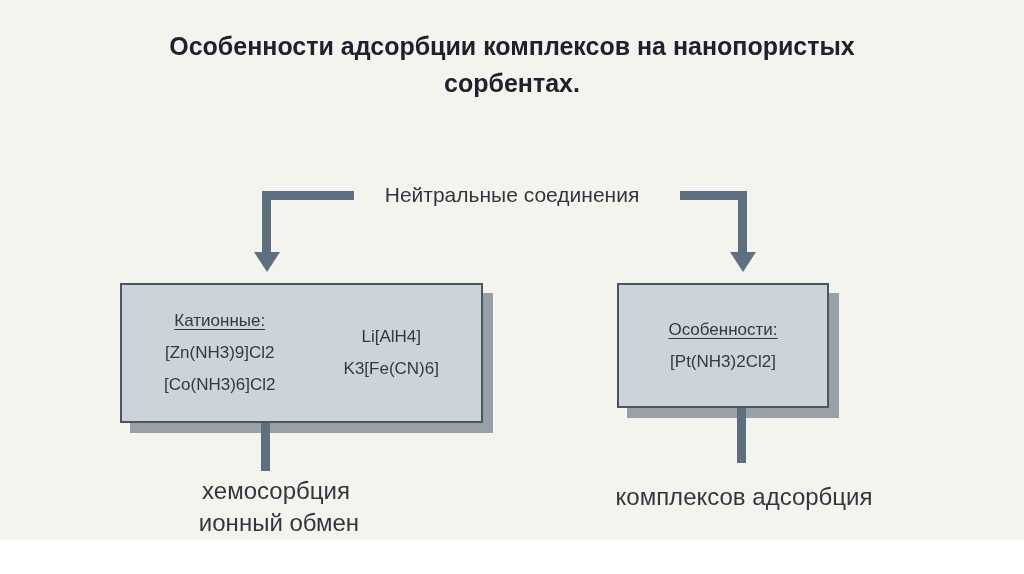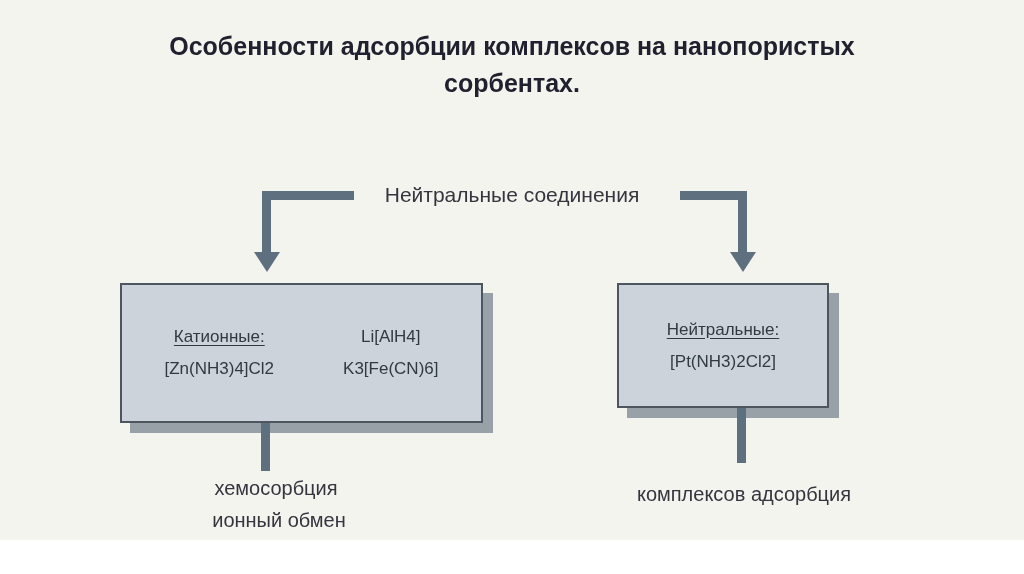--- a/index.html
+++ b/index.html
@@ -73,21 +73,21 @@
     left:617px;top:283px;width:212px;height:125px;
     display:flex;justify-content:center;align-items:center;
   }
   .box-col{text-align:center;line-height:32px;}
   .box-header{text-decoration:underline;text-underline-offset:3px;}
   .connector-left{left:261px;top:423px;width:9px;height:48px;}
   .connector-right{left:737px;top:408px;width:9px;height:55px;}
   .bottom-label{
     position:absolute;
     transform:translateX(-50%);
-    font-size:20px;
+    font-size:24px;
     color:var(--body-text);
     white-space:nowrap;
   }
   .label-chemo{left:276px;top:477px;}
   .label-ion{left:279px;top:509px;}
   .label-phys{left:744px;top:483px;}
   .bottom-bar{
     position:absolute;
     left:100px;top:565px;width:824px;height:9px;
     background:var(--bottom-bar);
@@ -106,31 +106,32 @@
   <div class="bar arrow-v-left"></div>
   <div class="arrow-head arrow-head-left"></div>
 
   <div class="bar arrow-h-right"></div>
   <div class="bar arrow-v-right"></div>
   <div class="arrow-head arrow-head-right"></div>
 
   <div class="box left-box">
     <div class="box-col">
       <div class="box-header">Катионные:</div>
-      <div>[Zn(NH3)4]Cl2</div>
+      <div>[Zn(NH3)9]Cl2</div>
+      <div>[Co(NH3)6]Cl2</div>
     </div>
     <div class="box-col">
       <div>Li[AlH4]</div>
       <div>K3[Fe(CN)6]</div>
     </div>
   </div>
 
   <div class="box right-box">
     <div class="box-col">
-      <div class="box-header">Нейтральные:</div>
+      <div class="box-header">Особенности:</div>
       <div>[Pt(NH3)2Cl2]</div>
     </div>
   </div>
 
   <div class="bar connector-left"></div>
   <div class="bar connector-right"></div>
 
   <div class="bottom-label label-chemo">хемосорбция</div>
   <div class="bottom-label label-ion">ионный обмен</div>
   <div class="bottom-label label-phys">комплексов адсорбция</div>

